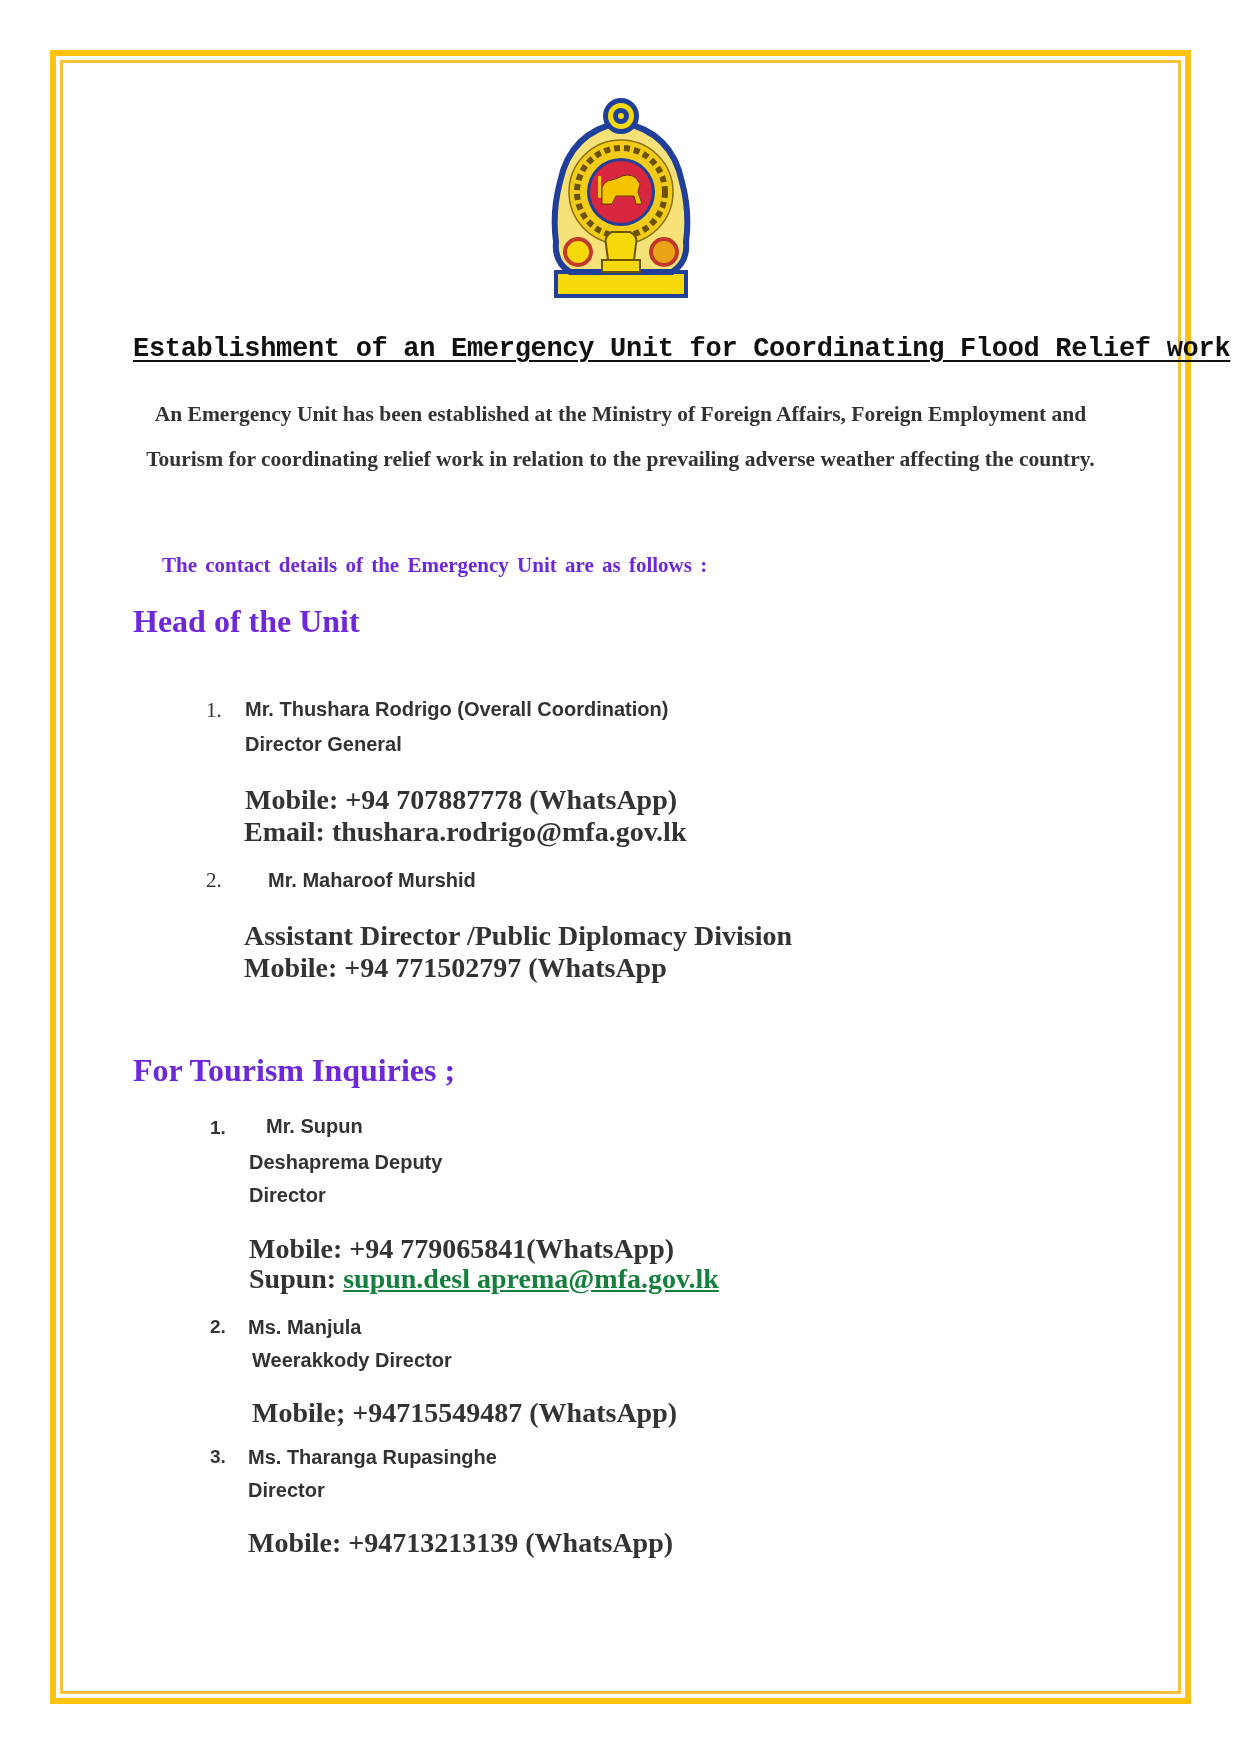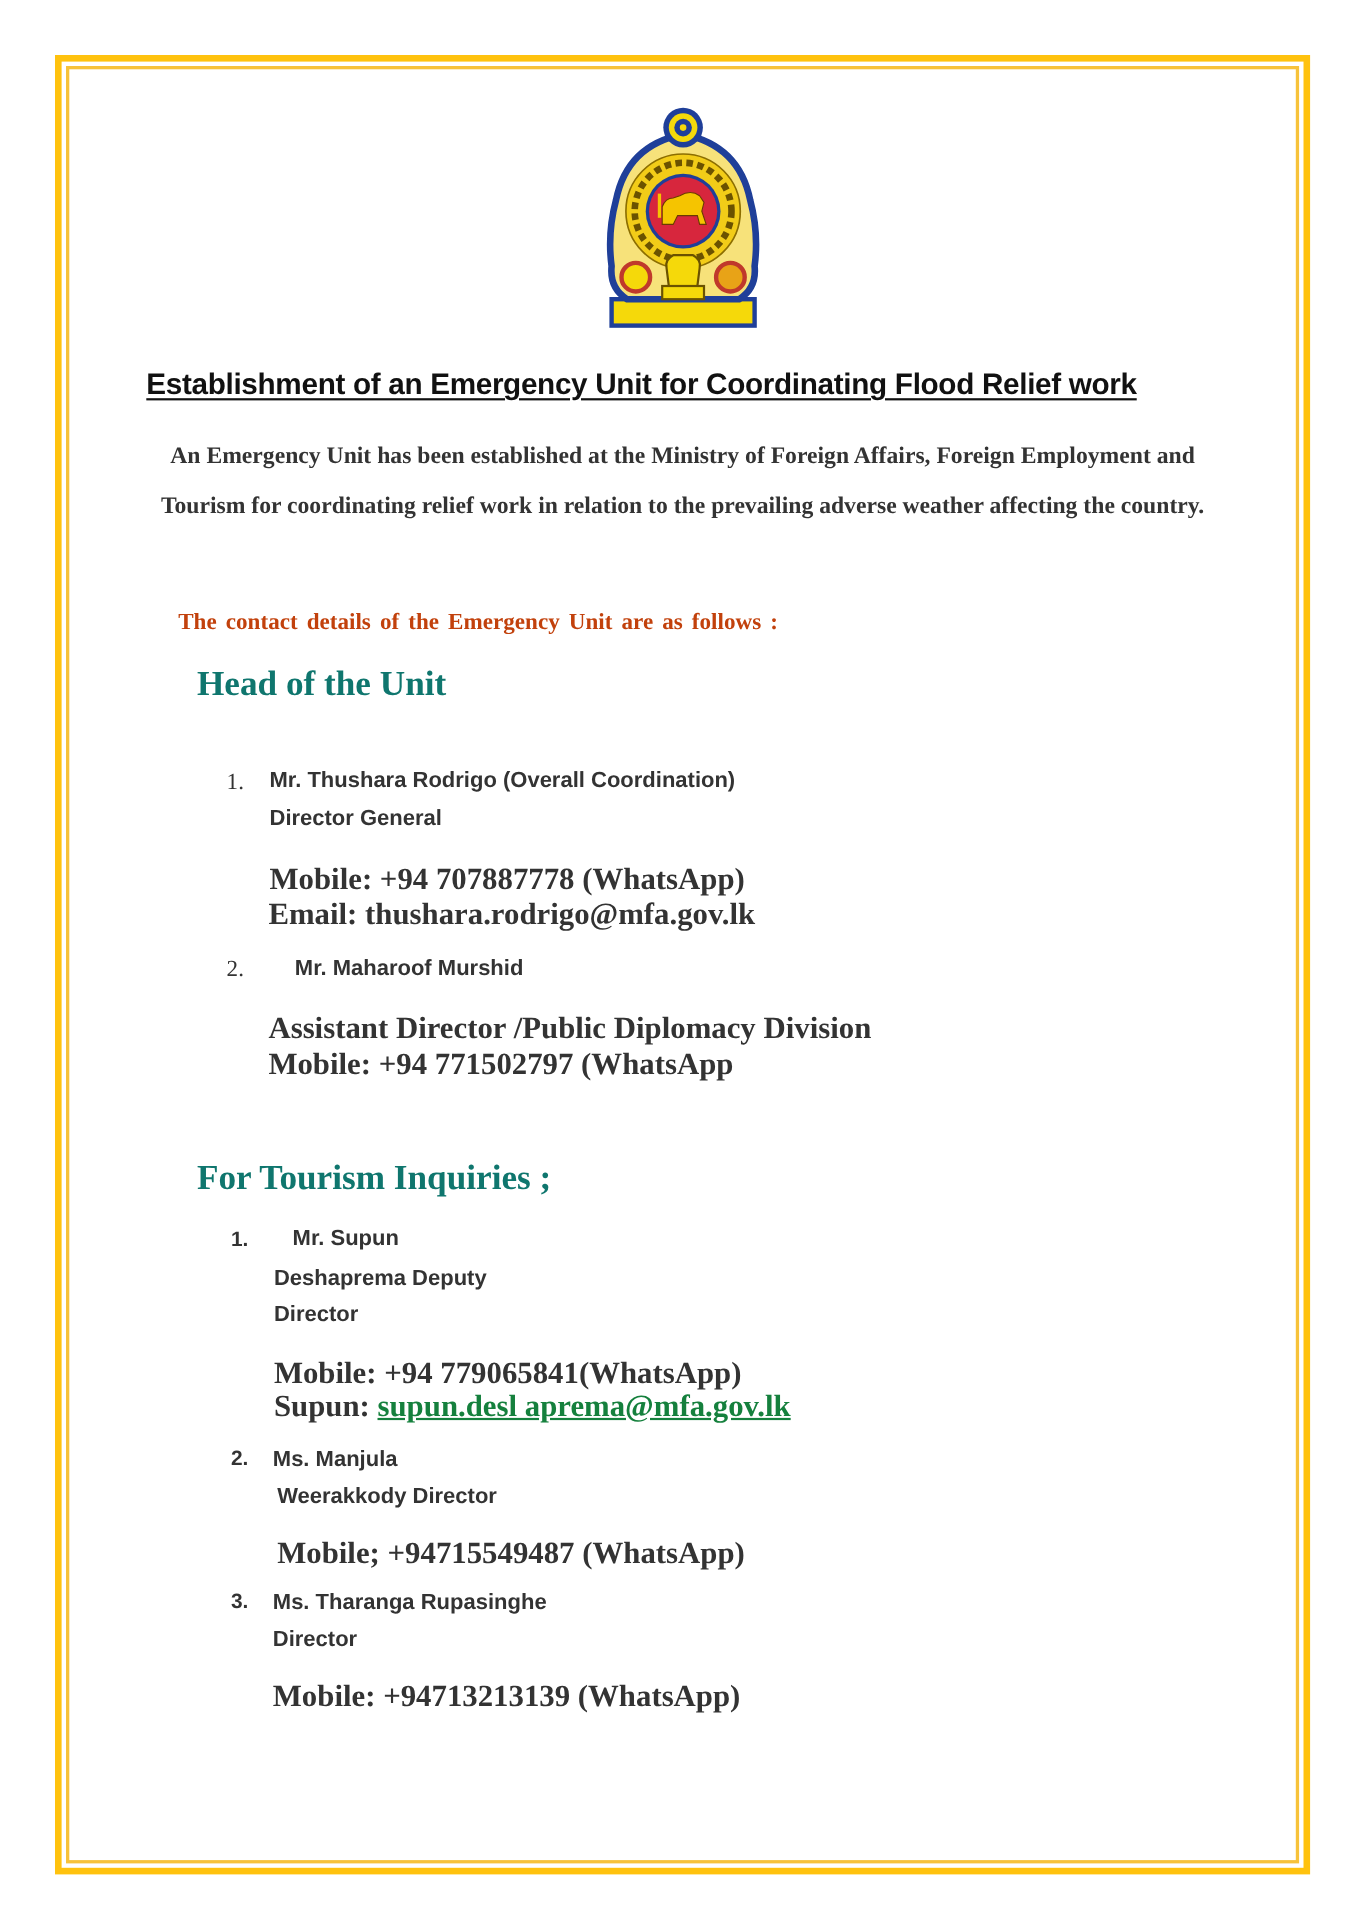--- a/index.html
+++ b/index.html
@@ -1,24 +1,24 @@
 <!DOCTYPE html>
 <html><head>
 <meta charset="utf-8">
 <style>
   html, body { margin:0; padding:0; background:#ffffff; }
   body { width:1241px; height:1755px; position:relative; overflow:hidden; color:#2b2b2b; }
   .frame-outer { position:absolute; left:50px; top:50px; width:1141px; height:1654px; border:6px solid #FFC20E; box-sizing:border-box; }
   .frame-inner { position:absolute; left:60px; top:60px; width:1121px; height:1634px; border:3px solid #F7C23A; box-sizing:border-box; }
   .emblem { position:absolute; left:550px; top:92px; width:142px; height:208px; }
   .abs { position:absolute; white-space:nowrap; }
-  .title { left:133px; top:334px; font-family:Liberation Sans, sans-serif; font-weight:bold; font-size:27px; color:#111; text-decoration:underline; text-decoration-thickness:2px; text-underline-offset:4px; letter-spacing:-0.3px; }
+  .title { left:133px; top:334px; font-family:Liberation Mono, monospace; font-weight:bold; font-size:27px; color:#111; text-decoration:underline; text-decoration-thickness:2px; text-underline-offset:4px; letter-spacing:-0.3px; }
   .intro { left:120px; width:1001px; text-align:center; font-family:"Liberation Serif", serif; font-weight:bold; font-size:21.5px; line-height:45px; color:#333; white-space:normal; top:392px; }
-  .contact-line { left:162px; top:553px; font-family:"Liberation Serif", serif; font-weight:bold; font-size:21px; color:#c2410c; word-spacing:3px; }
-  .h2 { font-family:"Liberation Serif", serif; font-weight:bold; font-size:32px; color:#0f766e;margin-left:46px; }
+  .contact-line { left:162px; top:553px; font-family:"Liberation Serif", serif; font-weight:bold; font-size:21px; color:#6d28d9; word-spacing:3px; }
+  .h2 { font-family:"Liberation Serif", serif; font-weight:bold; font-size:32px; color:#6d28d9; }
   .num-serif { font-family:"Liberation Serif", serif; font-size:21px; color:#333; }
   .num-sans { font-family:"Liberation Sans", sans-serif; font-weight:bold; font-size:19px; color:#333; }
   .name-sans { font-family:"Liberation Sans", sans-serif; font-weight:bold; font-size:20px; color:#333; }
   .detail-serif { font-family:"Liberation Serif", serif; font-weight:bold; font-size:28px; color:#333; }
   .email-link { text-decoration:underline; color:#15803d; }
 </style>
 </head>
 <body>
 
 <div class="frame-outer"></div>

